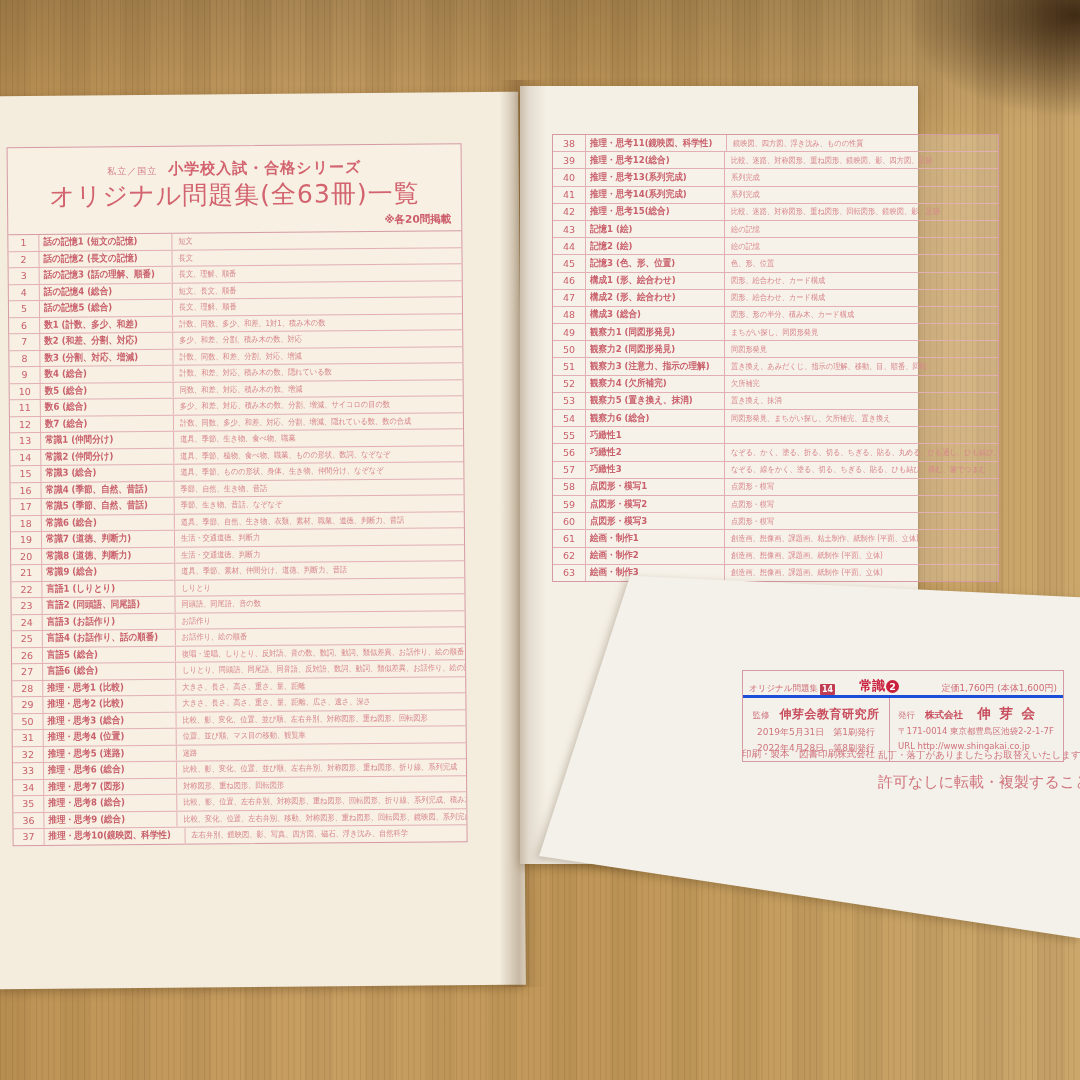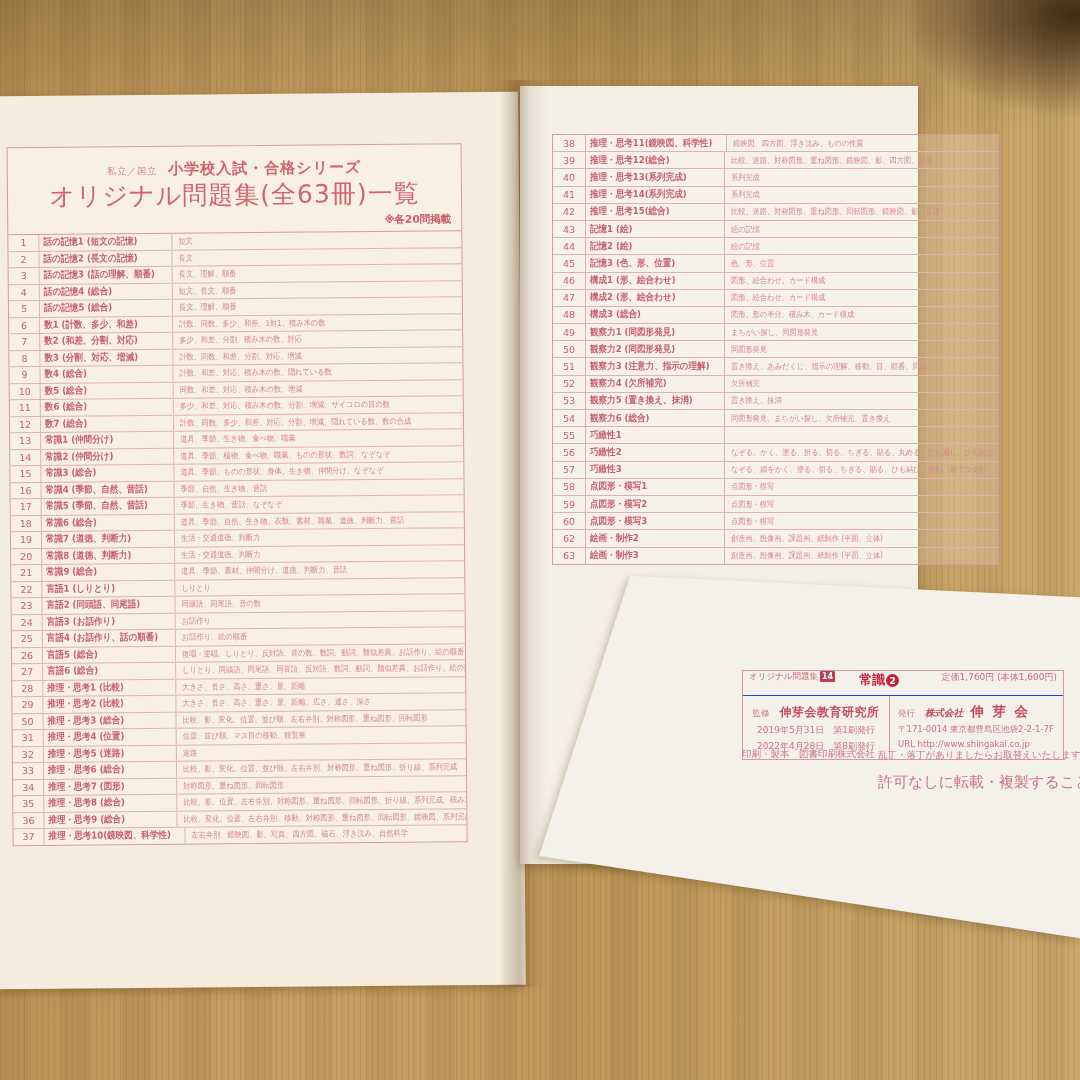--- a/index.html
+++ b/index.html
@@ -46,34 +46,34 @@
   .r-table .c-no{flex:0 0 32px;}
   .c-title{flex:0 0 128px;border-right:1px solid #e2afb5;display:flex;align-items:center;padding-left:4px;}
   .r-table .c-title{flex:0 0 134px;}
   .c-desc{flex:1;display:flex;align-items:center;padding-left:6px;}
   .c-title span{font-size:9.5px;font-weight:600;color:#c9606c;}
   .c-desc span{font-size:8px;color:#d8868c;}
   .c-title span,.c-desc span{display:inline-block;transform:scaleX(.9);transform-origin:0 50%;white-space:nowrap;}
 
   
   .colophon{position:absolute;left:214px;top:112px;width:320px;border:1px solid #d59aa4;}
-  .colo-top{height:24px;display:flex;align-items:flex-start;border-bottom:1px solid #1d4ed8;padding:0 6px;white-space:nowrap;}
+  .colo-top{height:24px;display:flex;align-items:flex-end;border-bottom:3px solid #1d4ed8;padding:0 6px;white-space:nowrap;}
   .series-label{font-size:8.5px;color:#cf6b75;}
   .vol-box{background:#c23d52;color:#fff;font-size:8px;font-weight:700;padding:0 2px;margin-left:2px;line-height:11px;border-radius:1px;}
   .vol-title{font-size:13px;font-weight:700;color:#c9203e;margin-left:24px;display:flex;align-items:center;}
   .circle-num{display:inline-block;width:13px;height:13px;border-radius:50%;background:#c9203e;color:#fff;
     font-size:9.5px;line-height:13px;text-align:center;font-weight:700;margin-left:1px;}
   .price{margin-left:auto;font-size:9px;color:#cf6b75;}
   .colo-bottom{display:flex;}
   .colo-left{flex:0 0 134px;border-right:1px solid #d59aa4;padding:5px 6px 6px;text-align:center;}
   .colo-right{flex:1;padding:5px 8px 6px;}
   .role-label{font-size:8.5px;color:#d0737c;margin-right:5px;}
   .supervisor{font-size:12px;font-weight:700;color:#c84e5e;letter-spacing:.5px;}
   .edition{font-size:9px;color:#d0737c;margin-top:3px;white-space:nowrap;}
-  .pub-prefix{font-size:9.5px;color:#c84e5e;font-weight:600;margin-right:2px;font-style:italic;}
+  .pub-prefix{font-size:9.5px;color:#c84e5e;font-weight:600;margin-right:9px;}
   .publisher{font-size:13.5px;font-weight:700;color:#c84e5e;letter-spacing:2px;}
   .addr{font-size:8.5px;color:#d0737c;margin-top:3px;white-space:nowrap;}
   .printer{position:absolute;left:214px;top:190px;font-size:9.5px;color:#d0737c;white-space:nowrap;}
   .notice1{position:absolute;left:350px;top:191px;font-size:9.5px;color:#d0737c;white-space:nowrap;}
   .notice2{position:absolute;left:350px;top:215px;font-size:15px;color:#d0737c;white-space:nowrap;}
 </style>
 </head>
 <body>
 
 <div class="page left-page">
@@ -741,20 +741,31 @@
       </div>
       <div class="trow">
         <div class="c-no">
           <span>60</span>
         </div>
         <div class="c-title">
           <span>点図形・模写3</span>
         </div>
         <div class="c-desc">
           <span>点図形・模写</span>
+        </div>
+      </div>
+      <div class="trow">
+        <div class="c-no">
+          <span>61</span>
+        </div>
+        <div class="c-title">
+          <span>絵画・制作1</span>
+        </div>
+        <div class="c-desc">
+          <span>創造画、想像画、課題画、粘土制作、紙制作 (平面、立体)</span>
         </div>
       </div>
       <div class="trow">
         <div class="c-no">
           <span>62</span>
         </div>
         <div class="c-title">
           <span>絵画・制作2</span>
         </div>
         <div class="c-desc">

